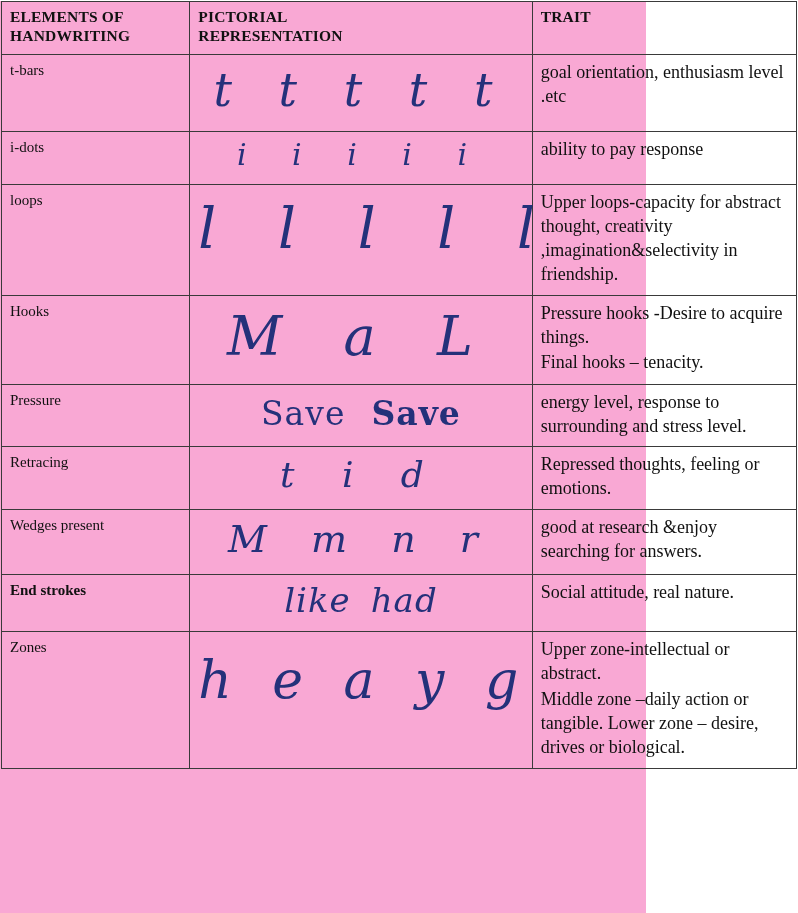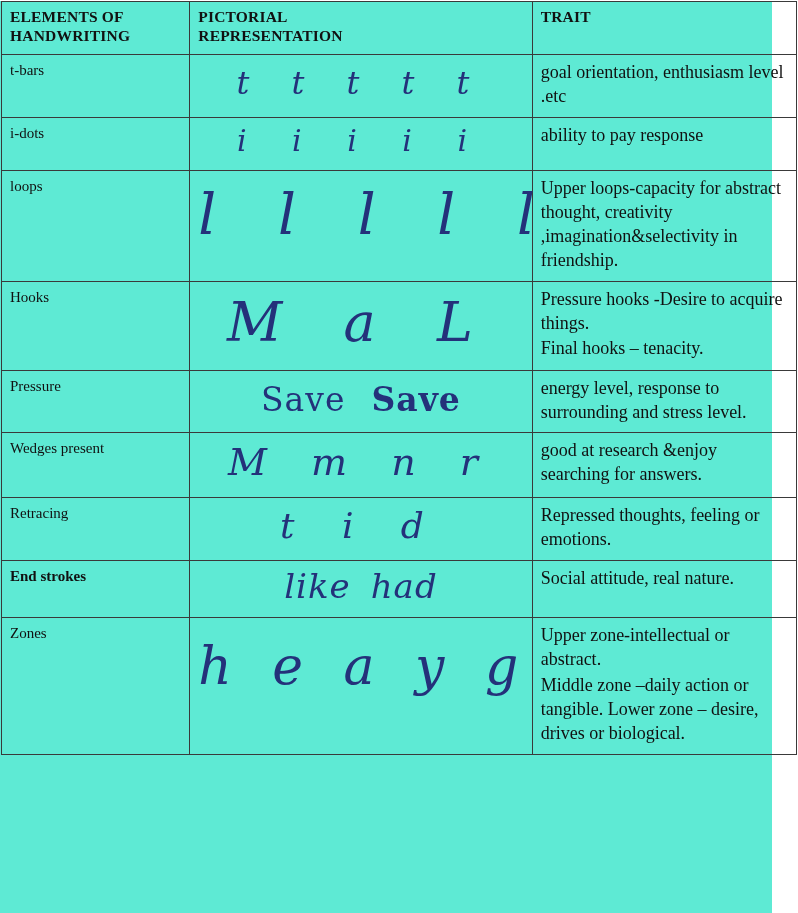--- a/index.html
+++ b/index.html
@@ -8,25 +8,25 @@
     background: #ffffff;
   }
   body {
     width: 798px;
     height: 913px;
     font-family: "Liberation Serif", serif;
     color: #111111;
     overflow: hidden;
   }
   #sheet {
-    width: 772px;
+    width: 646px;
     height: 913px;
     box-sizing: border-box;
     position: relative;
-    background: #5eead4;
+    background: #f9a8d4;
   }
   table.grid {
     border-collapse: collapse;
     width: 796px;
     margin: 1px;
     table-layout: fixed;
   }
   table.grid td, table.grid th {
     border: 1px solid #3a3a3a;
     vertical-align: top;
@@ -72,21 +72,21 @@
   .hand {
     font-family: "DejaVu Serif", serif;
     color: #24317a;
     font-style: italic;
     white-space: nowrap;
     display: inline-block;
   }
   .hand.upright { font-style: normal; }
 
   
-  .h-tbars   { font-size: 32px; letter-spacing: 16px; line-height: 1.0; padding: 6px 0 10px 0;}
+  .h-tbars   { font-size: 46px; letter-spacing: 16px; line-height: 1.0; padding: 6px 0 10px 0;}
   .h-idots   { font-size: 30px; letter-spacing: 18px; line-height: 1.0; padding: 2px 0 6px 0;}
   .h-loops   { font-size: 56px; letter-spacing: 22px; line-height: 1.0; padding: 10px 0 14px 0;}
   .h-hooks   { font-size: 54px; letter-spacing: 22px; line-height: 1.0; padding: 8px 0 12px 0;}
   .h-press   { font-size: 33px; letter-spacing: 1px; line-height: 1.0; padding: 6px 0 8px 0;}
   .h-press .bold2 { font-weight: bold; }
   .h-press .gap { display:inline-block; width: 26px; }
   .h-retr    { font-size: 36px; letter-spacing: 18px; line-height: 1.0; padding: 4px 0 8px 0;}
   .h-wedge   { font-size: 38px; letter-spacing: 16px; line-height: 1.0; padding: 4px 0 8px 0;}
   .h-end     { font-size: 34px; letter-spacing: 1px; line-height: 1.0; padding: 2px 0 6px 0; text-align: right;}
   .h-end .gap { display:inline-block; width: 20px; }
@@ -164,36 +164,36 @@
         <td class="elem">Pressure</td>
         <td class="pict">
           <span class="hand upright h-press"><span>Save</span><span class="gap"></span><span class="bold2">Save</span></span>
         </td>
         <td class="trait">
           <p>energy level, response to surrounding and stress level.</p>
         </td>
       </tr>
 
       <tr>
+        <td class="elem">Retracing</td>
+        <td class="pict">
+          <span class="hand h-retr">t i d</span>
+        </td>
+        <td class="trait">
+          <p>Repressed thoughts, feeling or emotions.</p>
+        </td>
+      </tr>
+
+      <tr>
         <td class="elem">Wedges present</td>
         <td class="pict">
           <span class="hand h-wedge">M m n r</span>
         </td>
         <td class="trait">
           <p>good at research &amp;enjoy searching for answers.</p>
-        </td>
-      </tr>
-
-      <tr>
-        <td class="elem">Retracing</td>
-        <td class="pict">
-          <span class="hand h-retr">t i d</span>
-        </td>
-        <td class="trait">
-          <p>Repressed thoughts, feeling or emotions.</p>
         </td>
       </tr>
 
       <tr>
         <td class="elem bold">End strokes</td>
         <td class="pict">
           <span class="hand h-end"><span>like</span><span class="gap"></span><span>had</span></span>
         </td>
         <td class="trait">
           <p>Social attitude, real nature.</p>

